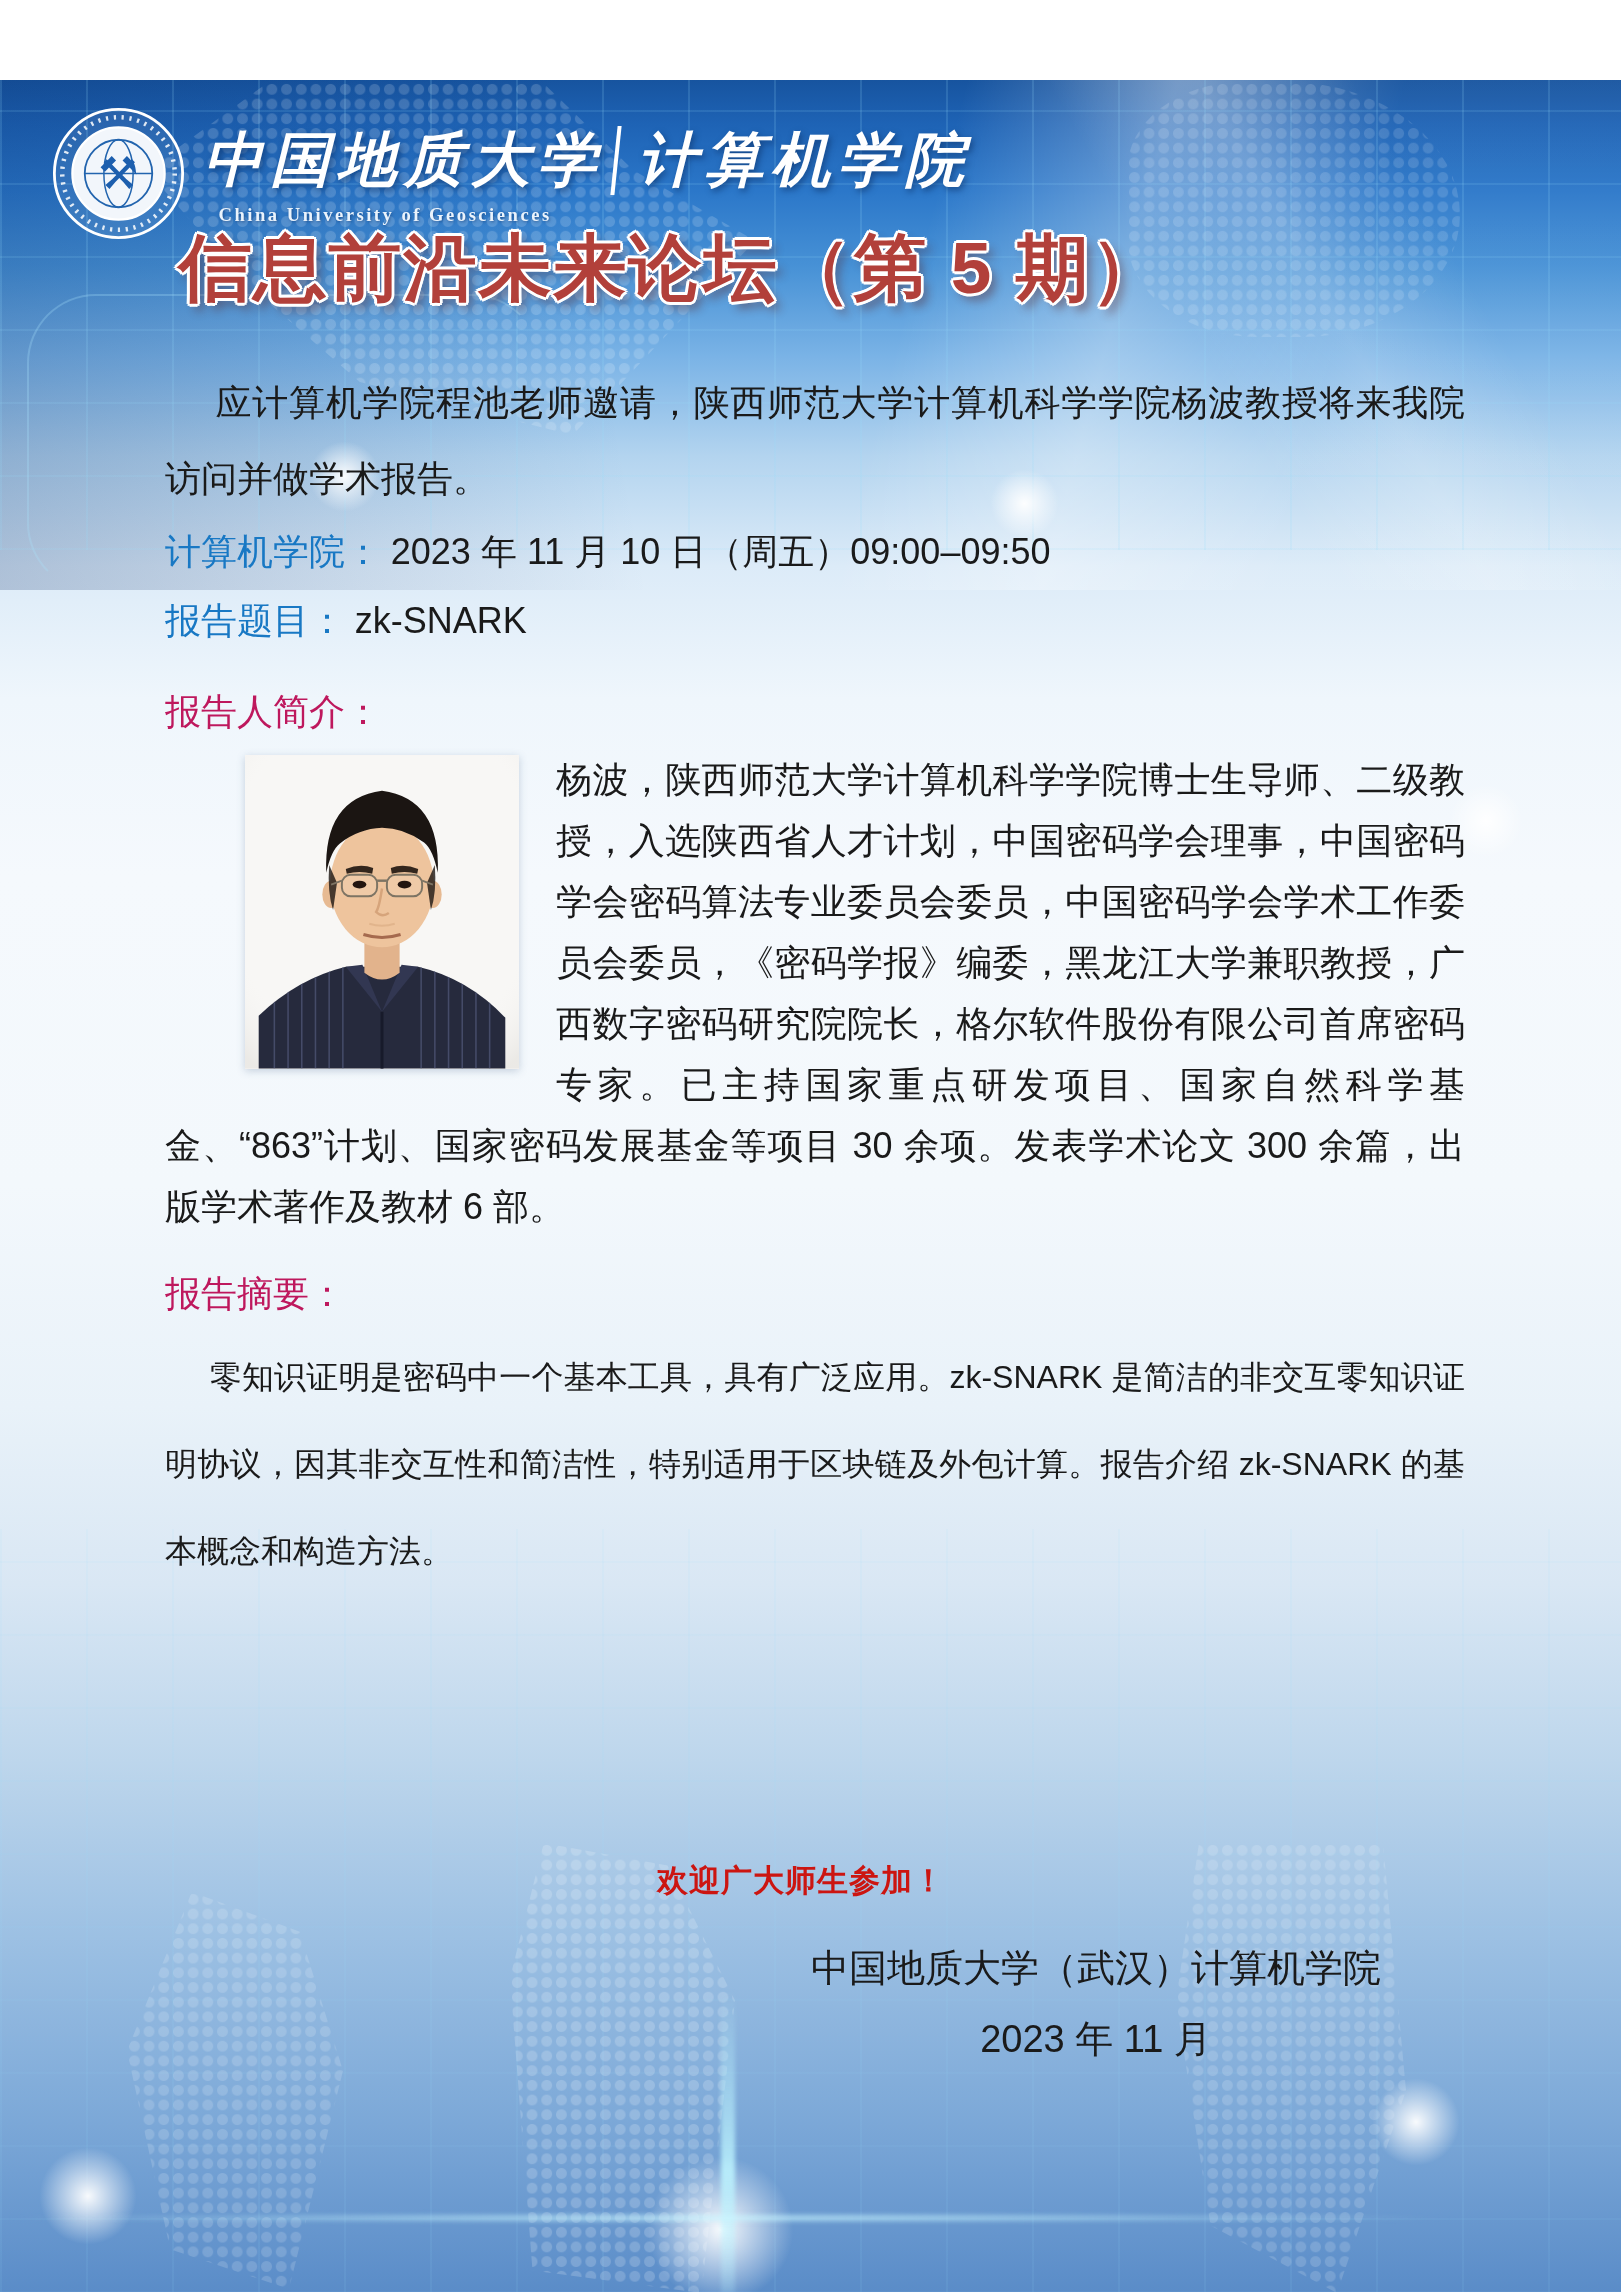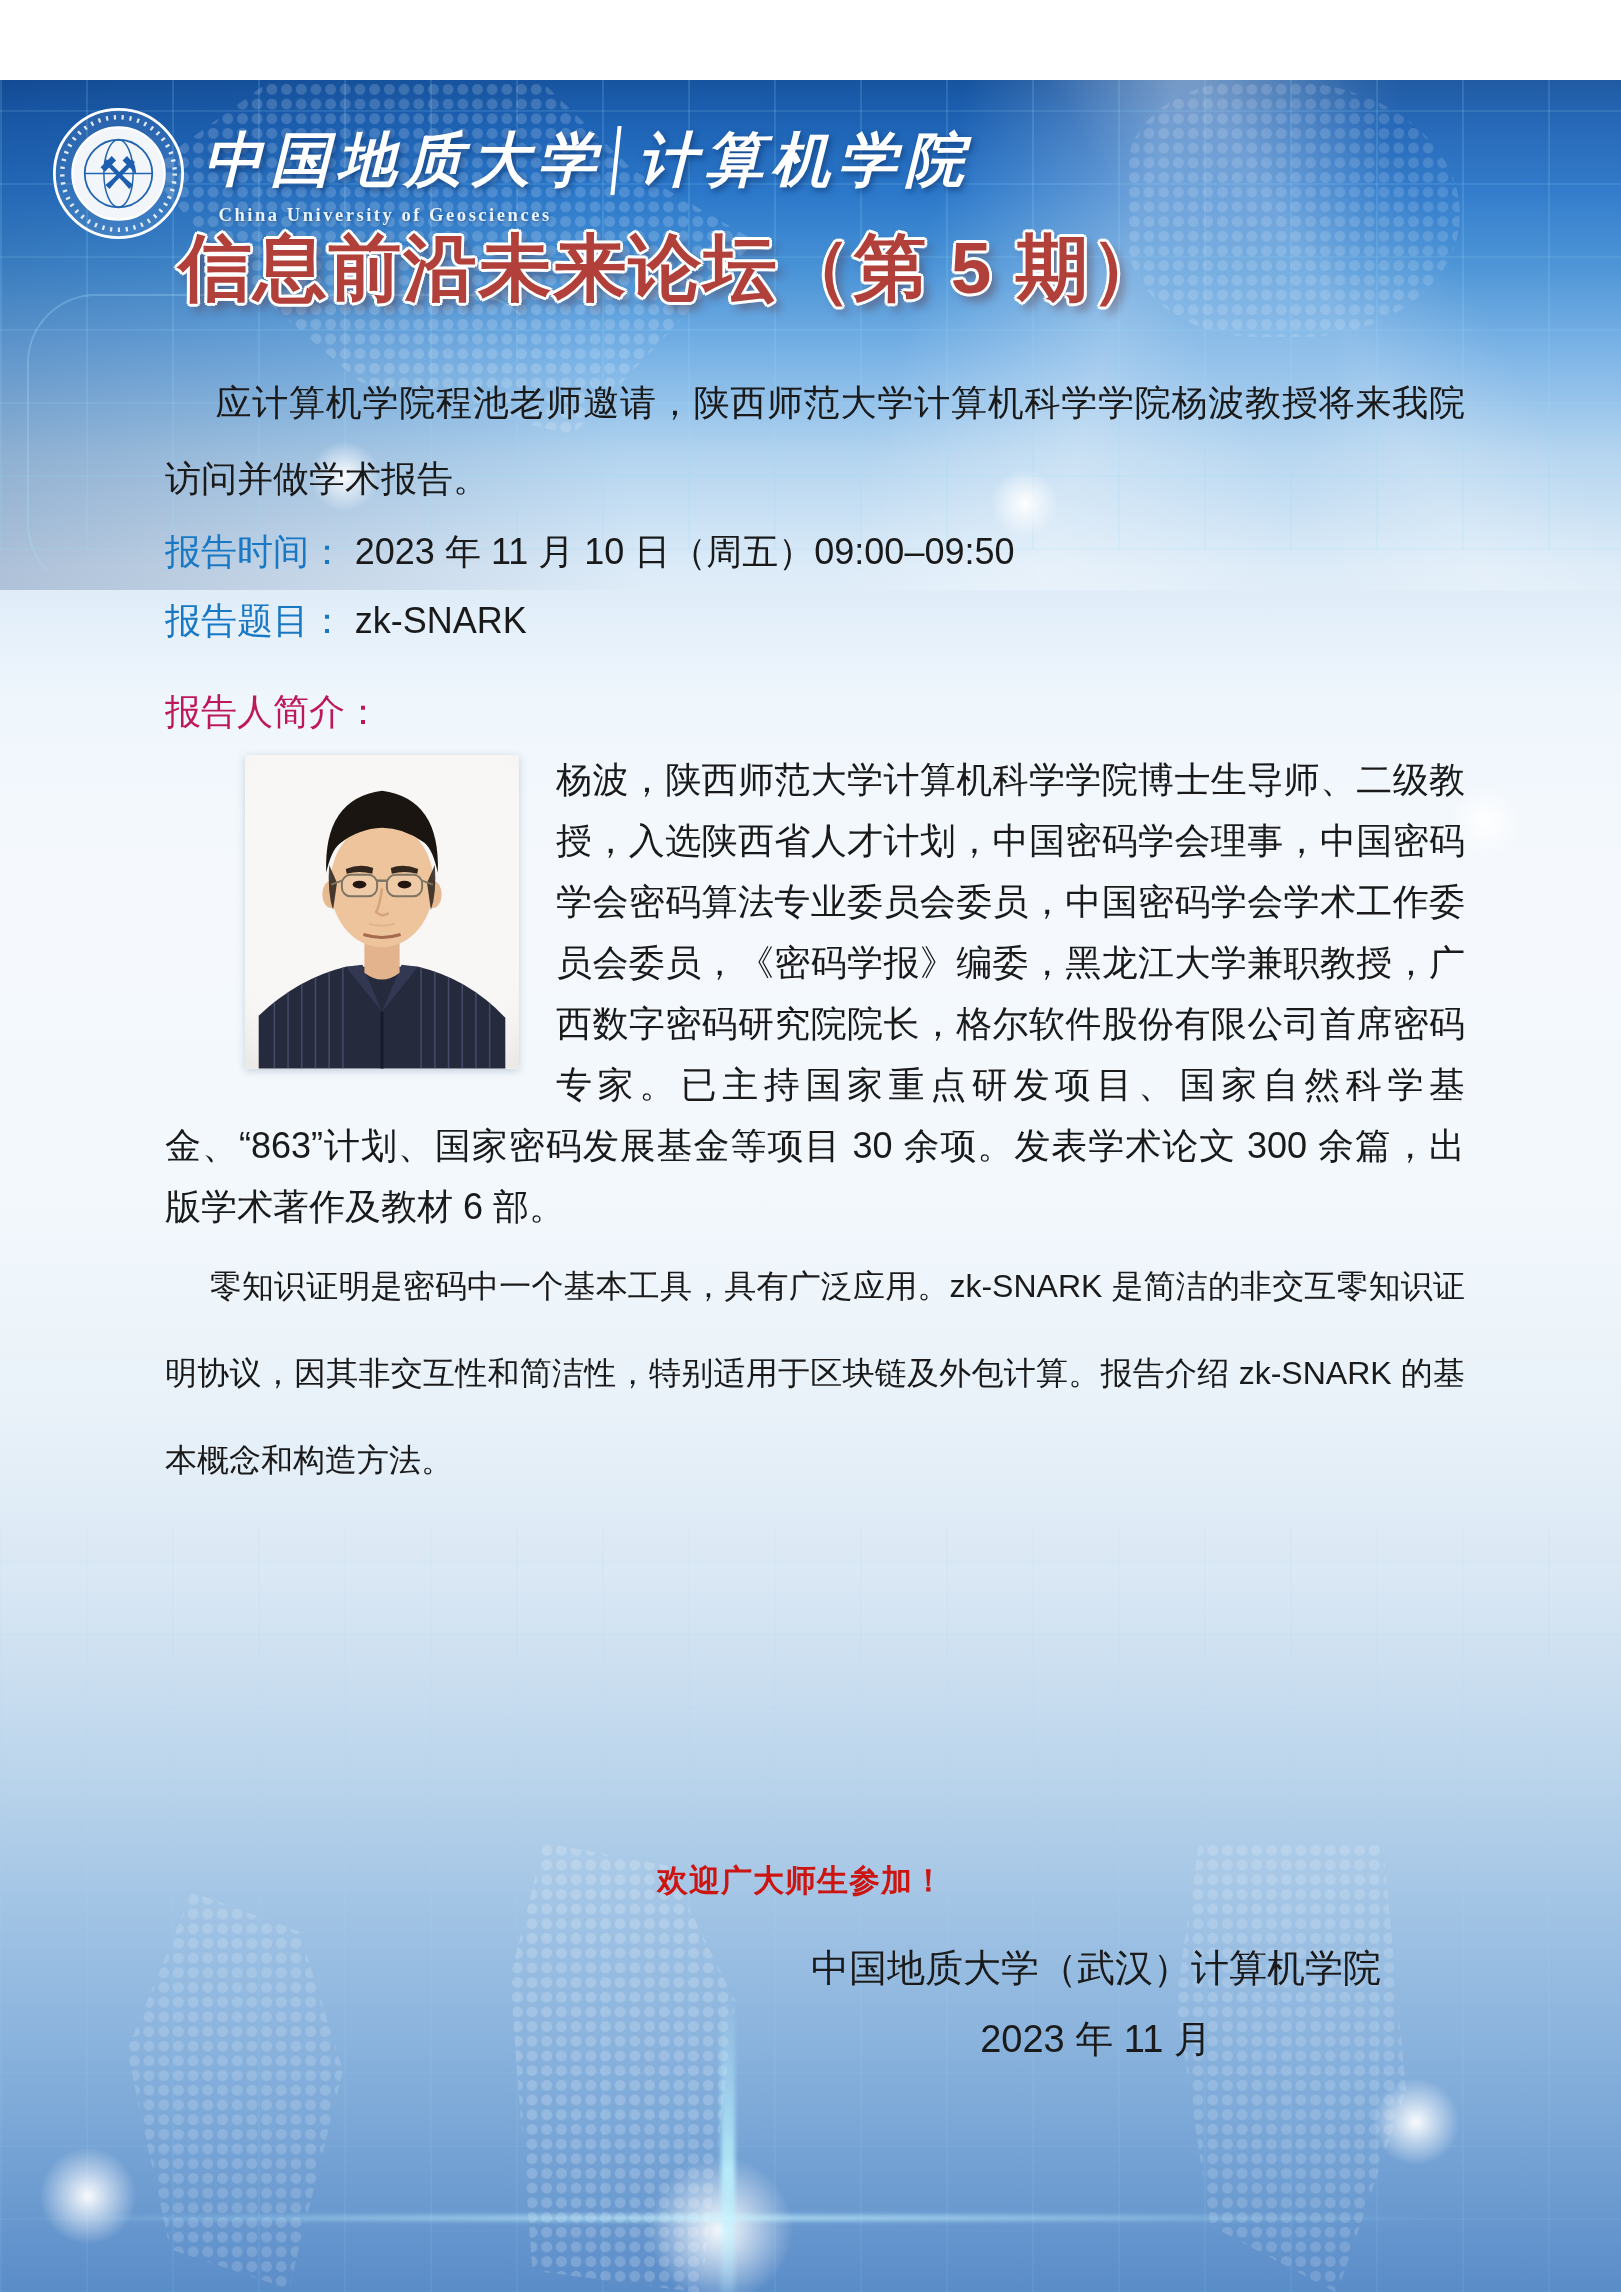--- a/index.html
+++ b/index.html
@@ -122,21 +122,21 @@
       <div class="brand-en">China University of Geosciences</div>
     </div>
   </div>
 
   <div class="forum-title">信息前沿未来论坛（第 5 期）</div>
 
   <div class="content">
     <p class="intro">应计算机学院程池老师邀请，陕西师范大学计算机科学学院杨波教授将来我院访问并做学术报告。</p>
 
     <div class="detail-row">
-      <span class="lbl">报告时间：</span><span class="val">2023 年 11 月 10 日（周五）09:00–09:50</span>
+      <span class="lbl">计算机学院：</span><span class="val">2023 年 11 月 10 日（周五）09:00–09:50</span>
     </div>
     <div class="detail-row">
       <span class="lbl">报告题目：</span><span class="val">zk-SNARK</span>
     </div>
 
     <div class="sec-head">报告人简介：</div>
 
     <div class="bio-wrap clearfix">
       <svg class="photo" viewBox="0 0 280 320">
         <rect width="280" height="320" fill="#f8f7f5"></rect>
@@ -194,20 +194,21 @@
         <ellipse cx="117" cy="132" rx="7" ry="4" fill="#23150f"></ellipse>
         <ellipse cx="163" cy="132" rx="7" ry="4" fill="#23150f"></ellipse>
 
         <path d="M140,136 Q137,156 134,160 Q140,166 147,161" fill="none" stroke="#d6a47b" stroke-width="2.5"></path>
         <path d="M121,183 Q140,189 159,183" fill="none" stroke="#a56a4e" stroke-width="3"></path>
         <path d="M127,172 Q140,176 153,172" fill="none" stroke="#dcae85" stroke-width="2" opacity=".7"></path>
       </svg>
       <p class="bio-text">杨波，陕西师范大学计算机科学学院博士生导师、二级教授，入选陕西省人才计划，中国密码学会理事，中国密码学会密码算法专业委员会委员，中国密码学会学术工作委员会委员，《密码学报》编委，黑龙江大学兼职教授，广西数字密码研究院院长，格尔软件股份有限公司首席密码专家。已主持国家重点研发项目、国家自然科学基金、“863”计划、国家密码发展基金等项目 30 余项。发表学术论文 300 余篇，出版学术著作及教材 6 部。</p>
     </div>
 
+    <div class="sec-head">报告摘要：</div>
     <p class="abstract">零知识证明是密码中一个基本工具，具有广泛应用。zk-SNARK 是简洁的非交互零知识证明协议，因其非交互性和简洁性，特别适用于区块链及外包计算。报告介绍 zk-SNARK 的基本概念和构造方法。</p>
   </div>
 
   <div class="welcome">欢迎广大师生参加！</div>
   <div class="sig-block">
     <div>中国地质大学（武汉）计算机学院</div>
     <div>2023 年 11 月</div>
   </div>
 
 </div>

